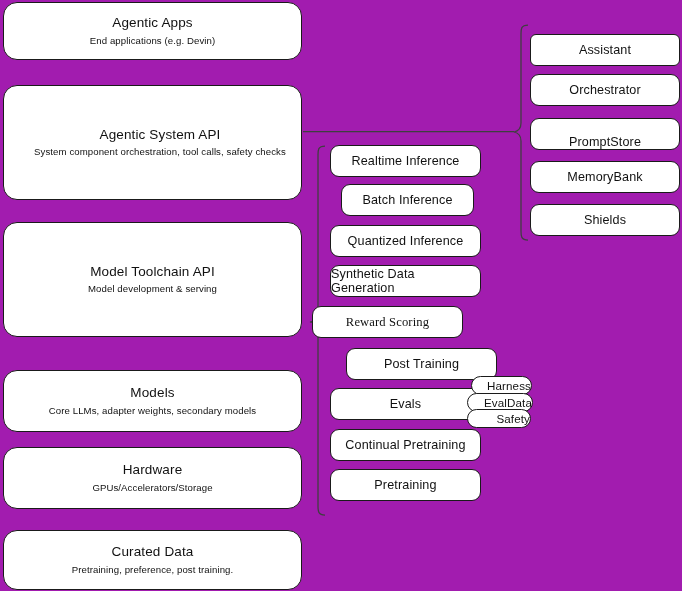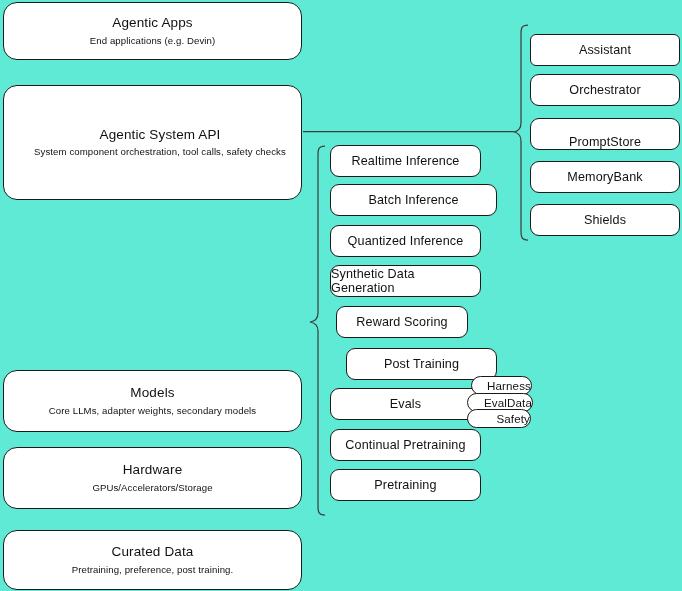--- a/index.html
+++ b/index.html
@@ -8,21 +8,21 @@
     background: #ffffff;
   }
   body {
     font-family: "Liberation Sans", sans-serif;
     -webkit-font-smoothing: antialiased;
   }
   #canvas {
     position: relative;
     width: 682px;
     height: 591px;
-    background: #5eead4;
+    background: #a21caf;
     overflow: hidden;
   }
   .layer-box {
     position: absolute;
     box-sizing: border-box;
     border: 1.3px solid #1a1a1a;
     border-radius: 14px;
     background: #ffffff;
     display: flex;
     flex-direction: column;
@@ -94,20 +94,24 @@
   <div class="layer-box" style="left:3px; top:2px; width:299px; height:58px;">
     <div class="layer-title">Agentic Apps</div>
     <div class="layer-sub">End applications (e.g. Devin)</div>
   </div>
 
   <div class="layer-box" style="left:3px; top:85px; width:299px; height:115px;padding-left:15px;">
     <div class="layer-title">Agentic System API</div>
     <div class="layer-sub">System component orchestration, tool calls, safety checks</div>
   </div>
 
+  <div class="layer-box" style="left:3px; top:222px; width:299px; height:115px;">
+    <div class="layer-title">Model Toolchain API</div>
+    <div class="layer-sub">Model development &amp; serving</div>
+  </div>
 
   <div class="layer-box" style="left:3px; top:370px; width:299px; height:62px;">
     <div class="layer-title">Models</div>
     <div class="layer-sub">Core LLMs, adapter weights, secondary models</div>
   </div>
 
   <div class="layer-box" style="left:3px; top:447px; width:299px; height:62px;">
     <div class="layer-title">Hardware</div>
     <div class="layer-sub">GPUs/Accelerators/Storage</div>
   </div>
@@ -134,30 +138,30 @@
              L 521 123
              C 521 128, 519 131, 514 132
              C 519 133, 521 136, 521 141
              L 521 231
              C 521 236, 521 240, 528 240"></path>
   </svg>
 
   <div class="chip" style="left:330px; top:145px; width:151px; height:32px;">
     <span>Realtime Inference</span>
   </div>
-  <div class="chip" style="left:330px; top:184px; width:167px; height:32px;">
+  <div class="chip" style="left:341px; top:184px; width:133px; height:32px;">
     <span>Batch Inference</span>
   </div>
   <div class="chip" style="left:330px; top:225px; width:151px; height:32px;">
     <span>Quantized Inference</span>
   </div>
   <div class="chip" style="left:330px; top:265px; width:151px; height:32px;">
     <span>Synthetic Data Generation</span>
   </div>
-  <div class="chip" style="left:336px; top:306px; width:132px; height:32px;">
+  <div class="chip" style="left:312px; top:306px; width:151px; height:32px;font-family:Liberation Serif, serif;">
     <span>Reward Scoring</span>
   </div>
   <div class="chip" style="left:330px; top:348px; width:151px; height:32px;margin-left:16px;">
     <span>Post Training</span>
   </div>
   <div class="chip" style="left:330px; top:388px; width:151px; height:32px;">
     <span>Evals</span>
   </div>
   <div class="chip" style="left:330px; top:429px; width:151px; height:32px;">
     <span>Continual Pretraining</span>

